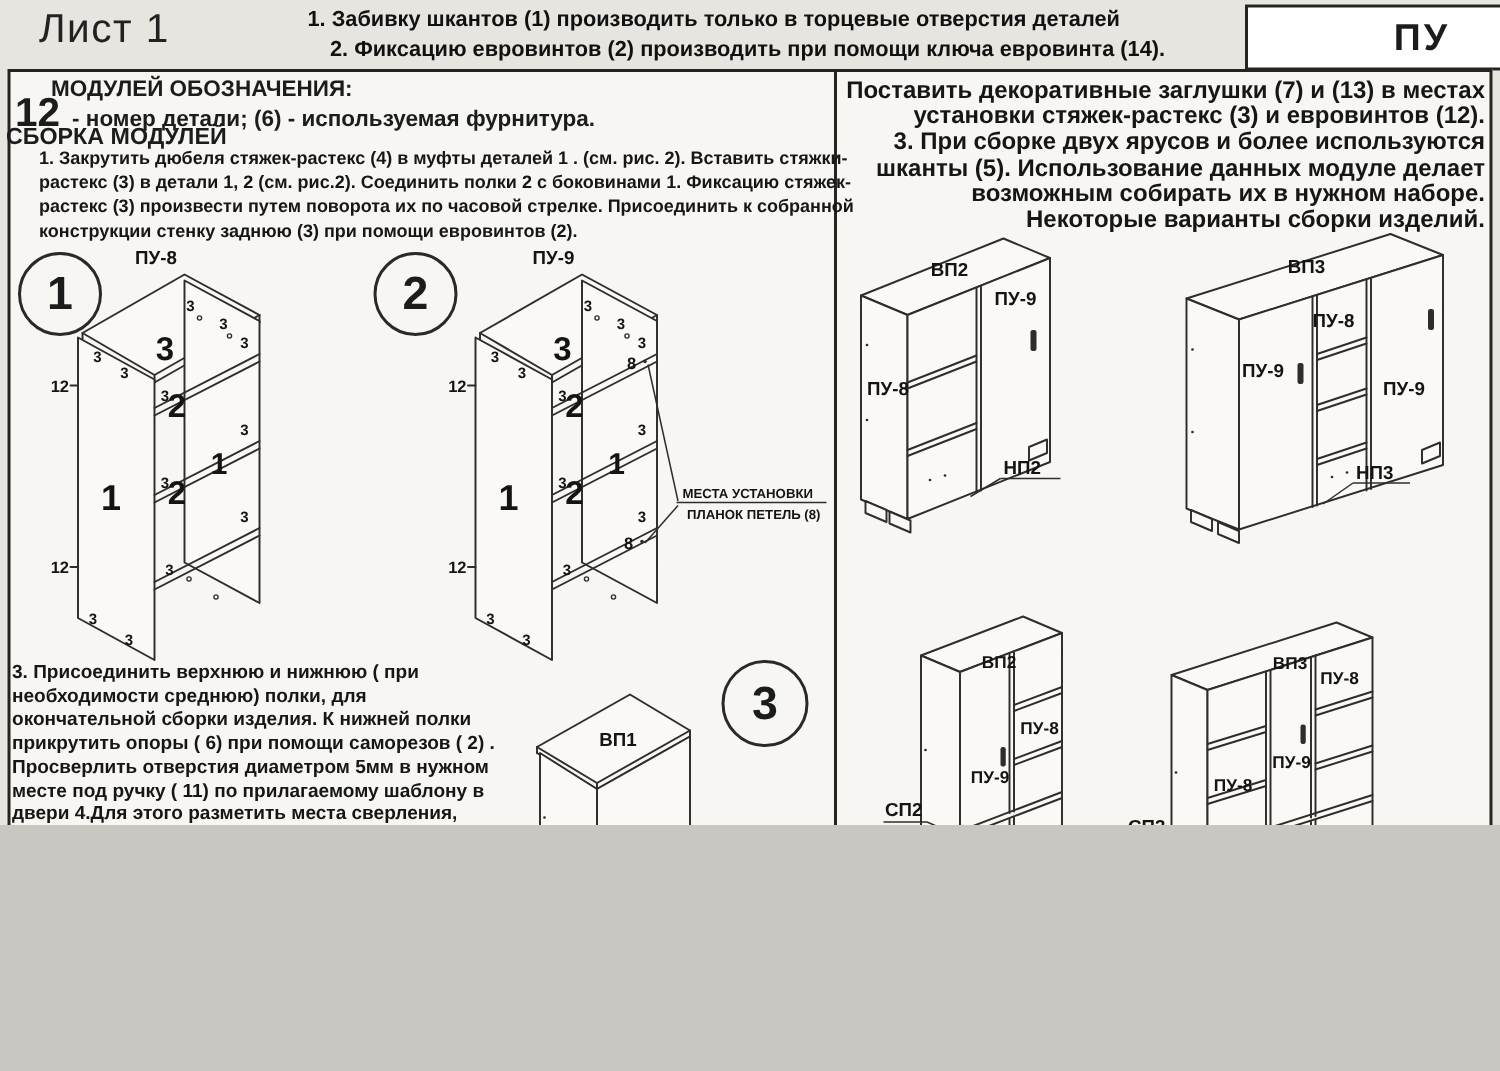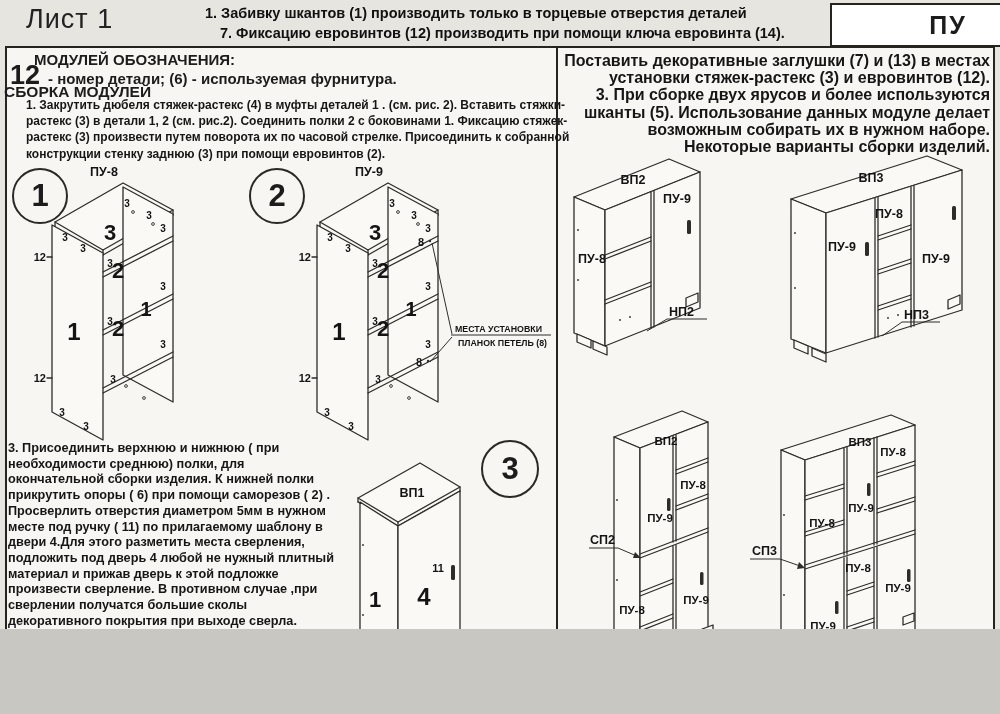--- a/index.html
+++ b/index.html
@@ -1,16 +1,16 @@
 <!DOCTYPE html>
 <html><head>
 <meta charset="utf-8">
 <style>
   html,body{margin:0;padding:0;background:#c9c7c2;}
-  .page{position:relative;width:1000px;height:629px;background:#e7e5e0;overflow:hidden;
+  .page{position:relative;width:1000px;height:550px;background:#e7e5e0;overflow:hidden;
         font-family:"Liberation Sans",sans-serif;color:#1c1c1c;}
   .abs{position:absolute;}
   .sheet-title{left:26px;top:4px;font-size:27px;font-weight:400;letter-spacing:1px;color:#222;}
   .note{left:165px;width:680px;font-size:14.5px;font-weight:700;color:#111;margin-left:40px;}
   .code-box{left:830px;top:3px;width:136px;height:40px;border:2.5px solid #26241f;background:#ffffff;
             display:flex;align-items:center;justify-content:center;font-size:25px;font-weight:700;letter-spacing:2px;padding-left:48px;}
   .content-frame{left:5px;top:46px;width:986px;height:652px;border:2px solid #26241f;background:#f7f6f2;}
   .v-divider{left:556px;top:48px;width:2px;height:650px;background:#26241f;}
   .legend-title{left:34px;top:51px;font-size:15px;font-weight:700;}
   .legend-row{left:10px;top:62px;width:540px;display:flex;align-items:baseline;}
@@ -39,21 +39,21 @@
   .handle{fill:#2f2d2a;stroke:none;}
   .smudge{left:52px;top:702px;width:162px;height:10px;background:#55534e;border-radius:5px;opacity:.85;}
 </style>
 </head>
 <body>
 
 <div class="page">
 
   <div class="abs sheet-title">Лист 1</div>
   <div class="abs note" style="top:5px;">1. Забивку шкантов (1) производить только в торцевые отверстия деталей</div>
-  <div class="abs note" style="top:25px;left:180px;">7. Фиксацию евровинтов (12) производить при помощи ключа евровинта (14).</div>
+  <div class="abs note" style="top:25px;left:180px;">2. Фиксацию евровинтов (2) производить при помощи ключа евровинта (14).</div>
   <div class="abs code-box">ПУ</div>
 
   <div class="abs content-frame"></div>
   <div class="abs v-divider"></div>
 
   <div class="abs legend-title">МОДУЛЕЙ ОБОЗНАЧЕНИЯ:</div>
   <div class="abs legend-row">
     <span class="legend-num">12</span>
     <span class="legend-text">- номер детали;  (6) - используемая фурнитура.</span>
   </div>

